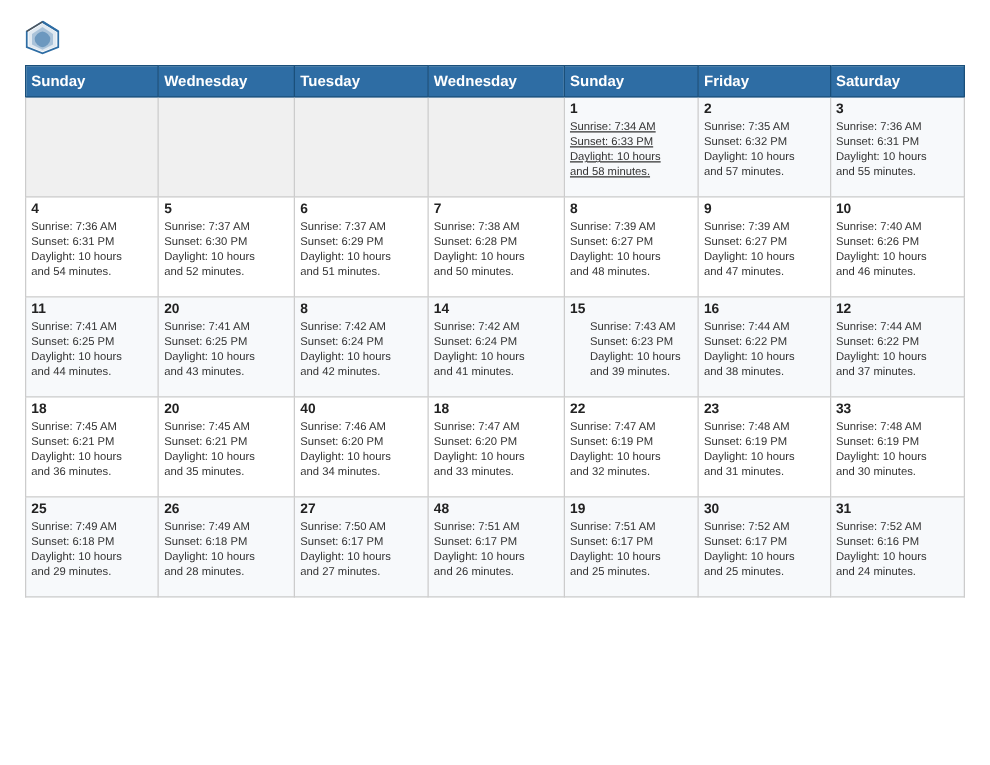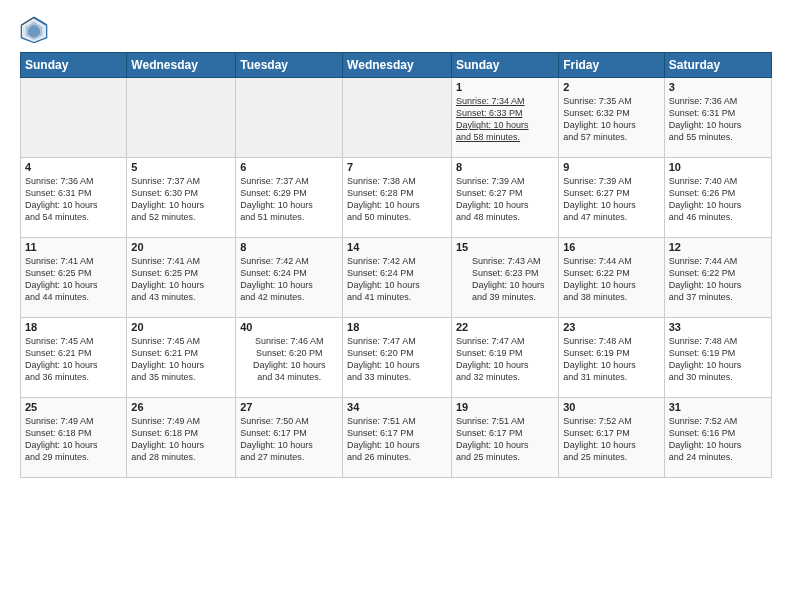--- a/index.html
+++ b/index.html
@@ -274,21 +274,21 @@
           </td>
           <td>
             <span class="day-number">20</span>
             <div class="day-info" style="white-space: pre-line;">Sunrise: 7:45 AM
 Sunset: 6:21 PM
 Daylight: 10 hours
 and 35 minutes.</div>
           </td>
           <td>
             <span class="day-number">40</span>
-            <div class="day-info" style="white-space: pre-line; text-align: center;">Sunrise: 7:46 AM
+            <div class="day-info" style="white-space: pre-line;">Sunrise: 7:46 AM
 Sunset: 6:20 PM
 Daylight: 10 hours
 and 34 minutes.</div>
           </td>
           <td>
             <span class="day-number">18</span>
             <div class="day-info" style="white-space: pre-line;">Sunrise: 7:47 AM
 Sunset: 6:20 PM
 Daylight: 10 hours
 and 33 minutes.</div>
@@ -331,21 +331,21 @@
 and 28 minutes.</div>
           </td>
           <td>
             <span class="day-number">27</span>
             <div class="day-info" style="white-space: pre-line;">Sunrise: 7:50 AM
 Sunset: 6:17 PM
 Daylight: 10 hours
 and 27 minutes.</div>
           </td>
           <td>
-            <span class="day-number">34</span>
+            <span class="day-number">48</span>
             <div class="day-info" style="white-space: pre-line;">Sunrise: 7:51 AM
 Sunset: 6:17 PM
 Daylight: 10 hours
 and 26 minutes.</div>
           </td>
           <td>
             <span class="day-number">19</span>
             <div class="day-info" style="white-space: pre-line;">Sunrise: 7:51 AM
 Sunset: 6:17 PM
 Daylight: 10 hours

